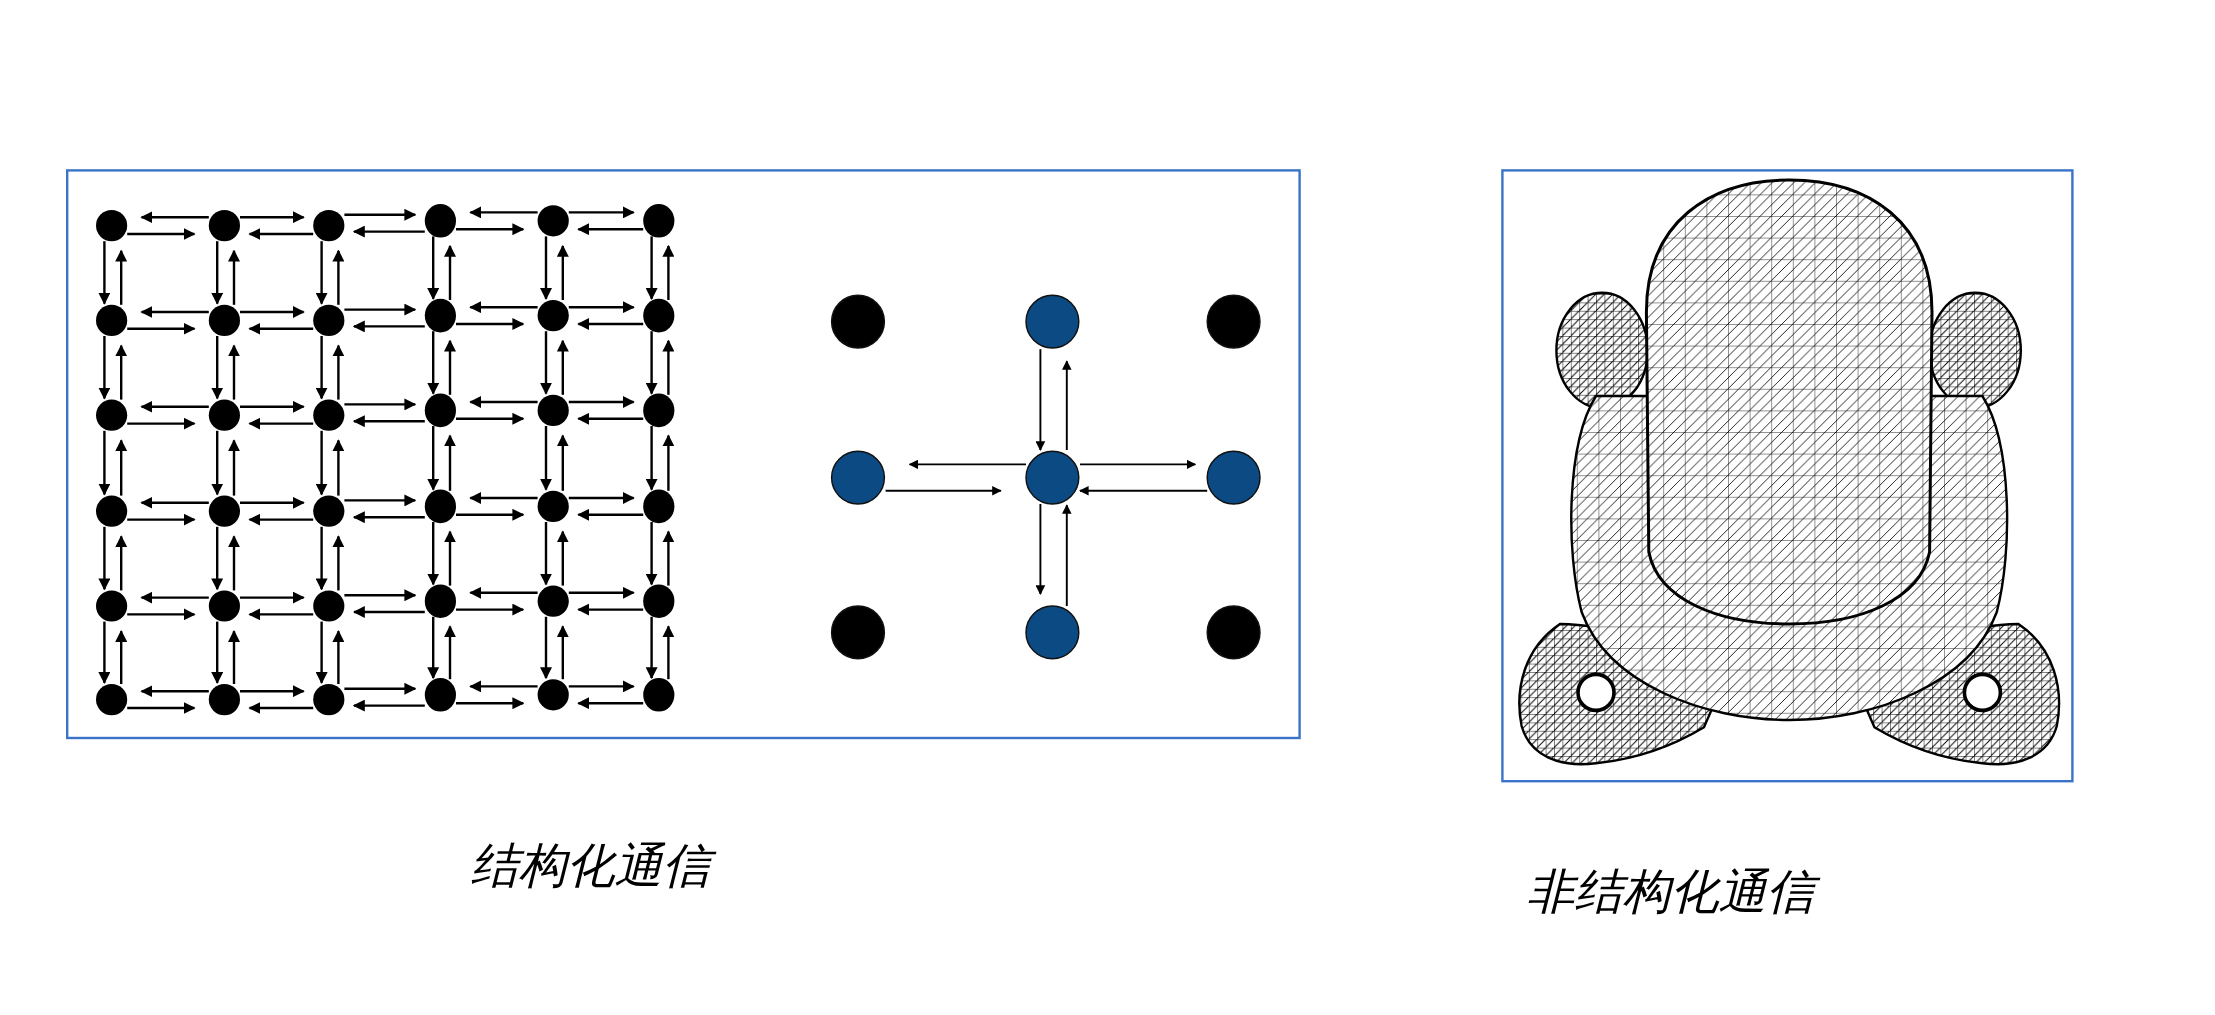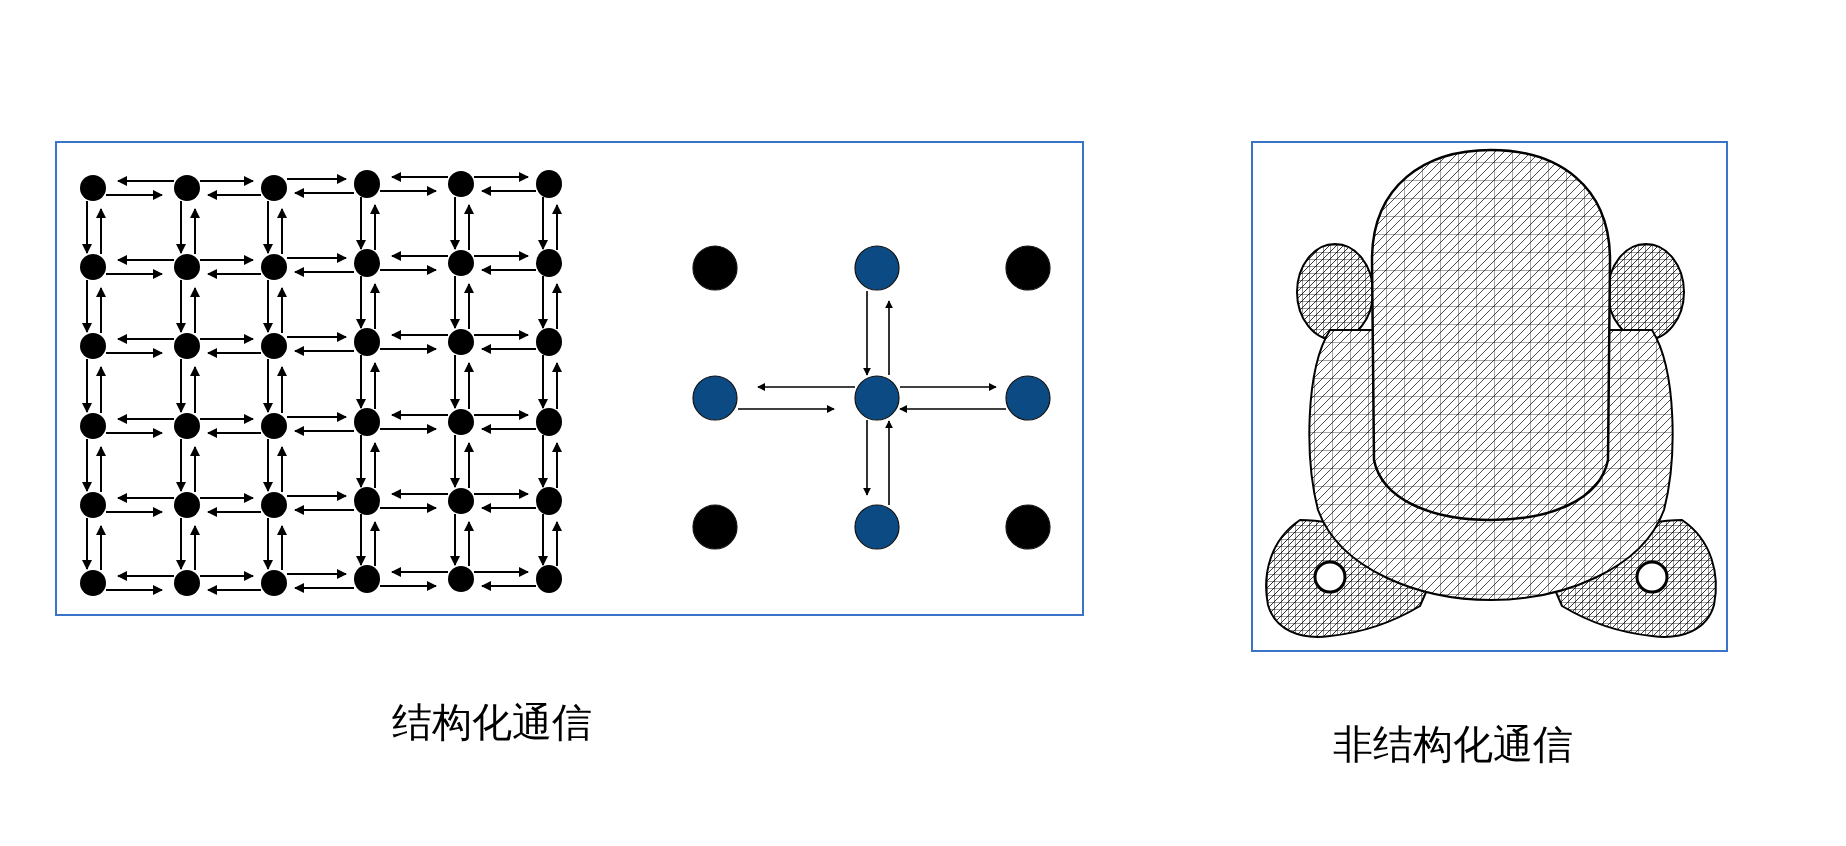--- a/index.html
+++ b/index.html
@@ -4,22 +4,22 @@
 <style>
   html, body { margin: 0; padding: 0; background: #ffffff; }
   body { width: 1846px; height: 846px; position: relative; overflow: hidden;
          font-family: "DejaVu Sans", sans-serif; }
   .panel { position: absolute; border: 2px solid #3A74C9; box-sizing: border-box; background: #fff; }
   #structured-panel { left: 55px; top: 141px; width: 1029px; height: 475px; }
   #unstructured-panel { left: 1251px; top: 141px; width: 477px; height: 511px; }
   svg.overlay { position: absolute; left: 0; top: 0; }
   .caption { position: absolute; font-size: 40px; color: #000; line-height: 1; white-space: nowrap;
              font-family: "DejaVu Sans", sans-serif; transform: translateX(-50%); }
-  #caption-structured { left: 492px; top: 702px; }
-  #caption-unstructured { left: 1453px; top: 724px; }
+  #caption-structured { left: 492px; top: 702px; font-style: italic; }
+  #caption-unstructured { left: 1392px; top: 724px; font-style: italic; }
 </style>
 </head>
 <body>
 
 <div class="panel" id="structured-panel"></div>
 <div class="panel" id="unstructured-panel"></div>
 
 <svg class="overlay" width="1846" height="846" viewBox="0 0 1846 846">
   <defs>
     <marker id="ah" viewBox="0 0 10 10" refX="9" refY="5" markerWidth="5" markerHeight="5" orient="auto">

